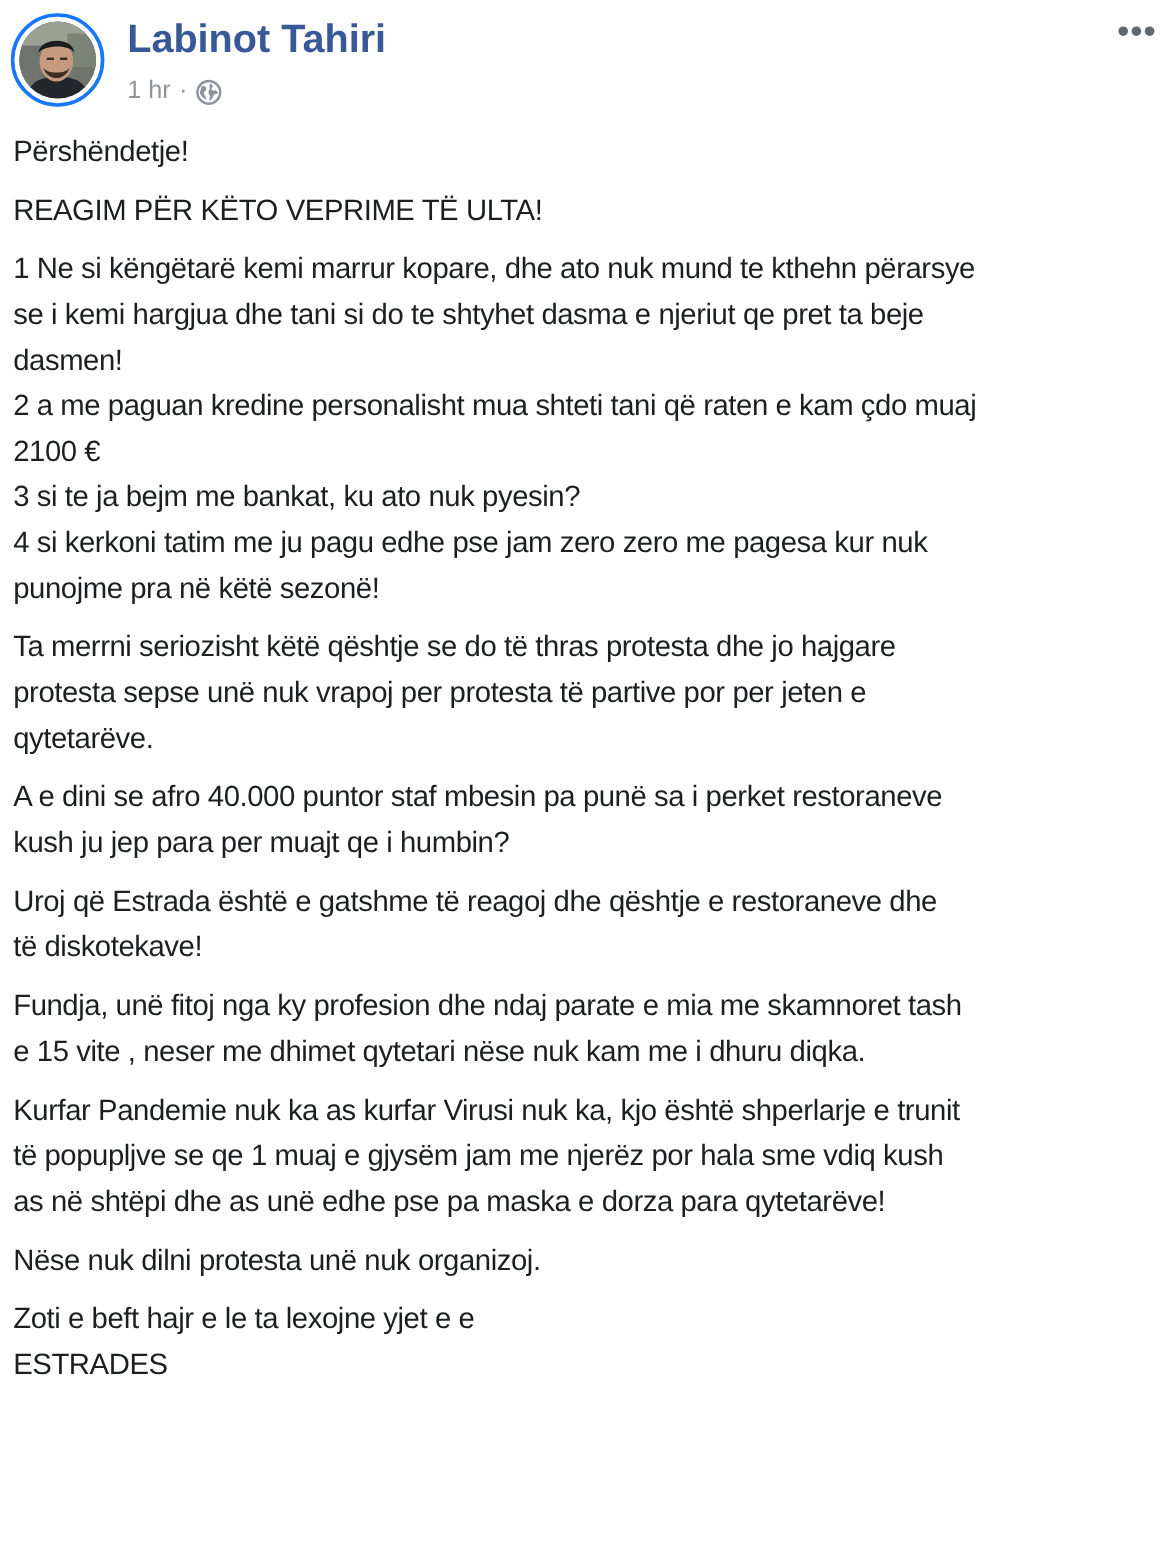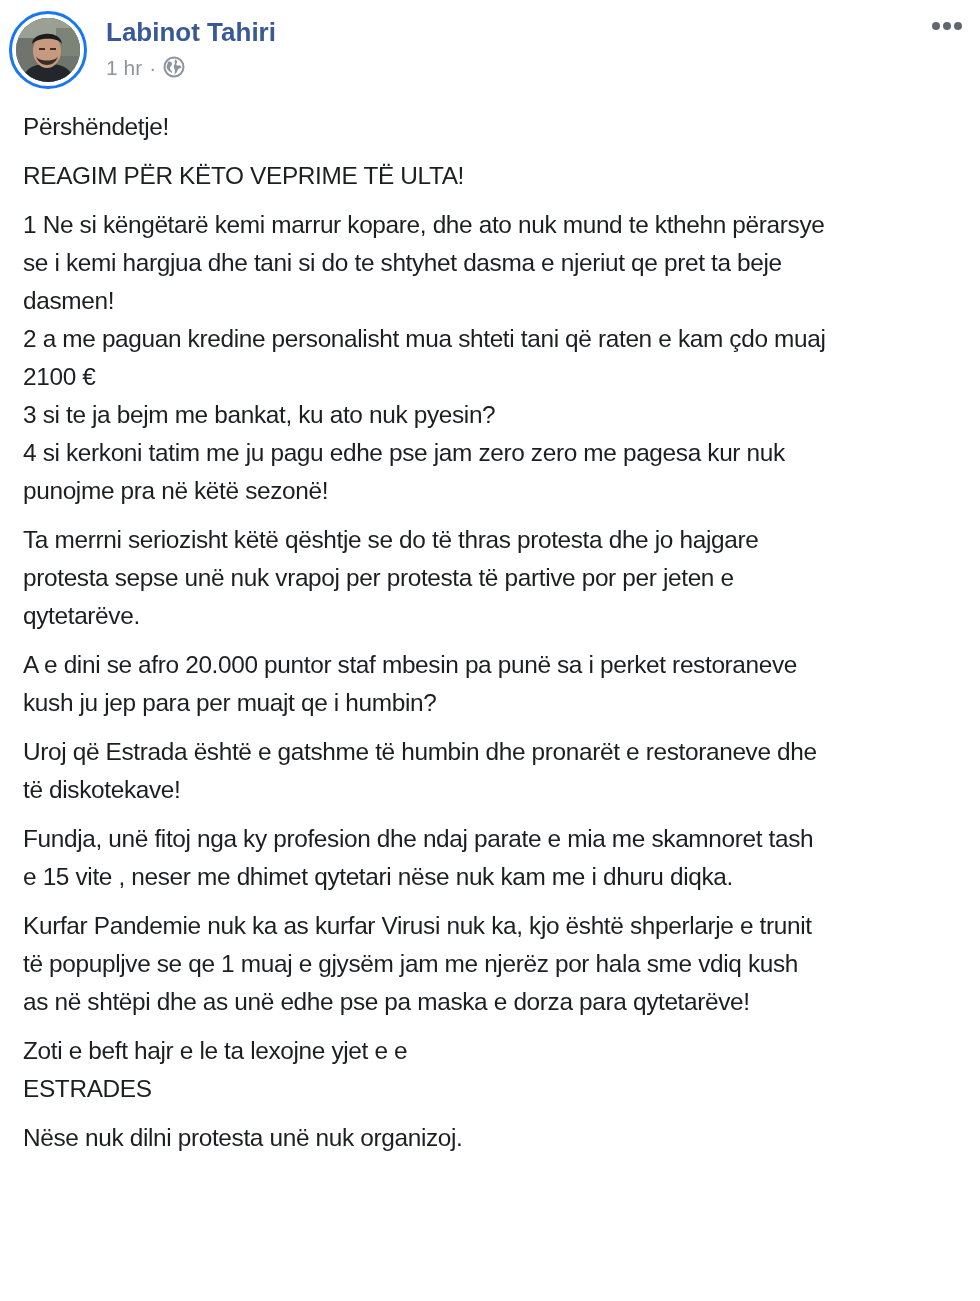--- a/index.html
+++ b/index.html
@@ -41,34 +41,34 @@
       height: 64px;
       border-radius: 50%;
       overflow: hidden;
       background: radial-gradient(circle at 30% 30%, #8a8f86 0%, #5d625a 45%, #2c2f2c 100%);
     }
     .avatar-photo svg { display: block; }
     .author-name {
       position: absolute;
       left: 106px;
       top: 16px;
-      font-size: 26px;
+      font-size: 33px;
       font-weight: bold;
       color: #385898;
       line-height: 32px;
       white-space: nowrap;
       cursor: pointer;
     }
     .meta-row {
       position: absolute;
       left: 106px;
       top: 56px;
       height: 32px;
       display: flex;
-      align-items: flex-start;
+      align-items: flex-end;
       font-size: 21px;
       color: #90949c;
       white-space: nowrap;
     }
     .meta-row .sep {
       margin: 0 7px;
     }
     .globe-icon {
       width: 22px;
       height: 22px;
@@ -96,21 +96,21 @@
       position: absolute;
       left: 11px;
       top: 108px;
       width: 960px;
       font-size: 24.4px;
       line-height: 38px;
       color: #1c1e21;
       letter-spacing: -0.35px;
     }
     .post-body p {
-      margin: 0 0 11px 12px;
+      margin: 0 0 11px 0;
       white-space: pre-line;
     }
   </style>
 </head>
 <body>
 
 <div class="post-header">
   <div class="avatar-ring">
     <div class="avatar-photo">
       <svg width="64" height="64" viewBox="0 0 64 64">
@@ -155,25 +155,25 @@
 se i kemi hargjua dhe tani si do te shtyhet dasma e njeriut qe pret ta beje
 dasmen!
 2 a me paguan kredine personalisht mua shteti tani që raten e kam çdo muaj
 2100 €
 3 si te ja bejm me bankat, ku ato nuk pyesin?
 4 si kerkoni tatim me ju pagu edhe pse jam zero zero me pagesa kur nuk
 punojme pra në këtë sezonë!</p>
   <p>Ta merrni seriozisht këtë qështje se do të thras protesta dhe jo hajgare
 protesta sepse unë nuk vrapoj per protesta të partive por per jeten e
 qytetarëve.</p>
-  <p>A e dini se afro 20.000 puntor staf mbesin pa punë sa i perket restoraneve
+  <p>A e dini se afro 40.000 puntor staf mbesin pa punë sa i perket restoraneve
 kush ju jep para per muajt qe i humbin?</p>
-  <p>Uroj që Estrada është e gatshme të humbin dhe pronarët e restoraneve dhe
+  <p>Uroj që Estrada është e gatshme të reagoj dhe qështje e restoraneve dhe
 të diskotekave!</p>
   <p>Fundja, unë fitoj nga ky profesion dhe ndaj parate e mia me skamnoret tash
 e 15 vite , neser me dhimet qytetari nëse nuk kam me i dhuru diqka.</p>
   <p>Kurfar Pandemie nuk ka as kurfar Virusi nuk ka, kjo është shperlarje e trunit
 të popupljve se qe 1 muaj e gjysëm jam me njerëz por hala sme vdiq kush
 as në shtëpi dhe as unë edhe pse pa maska e dorza para qytetarëve!</p>
+  <p>Nëse nuk dilni protesta unë nuk organizoj.</p>
   <p>Zoti e beft hajr e le ta lexojne yjet e e
 ESTRADES</p>
-  <p>Nëse nuk dilni protesta unë nuk organizoj.</p>
 </div>
 
 </body></html>

